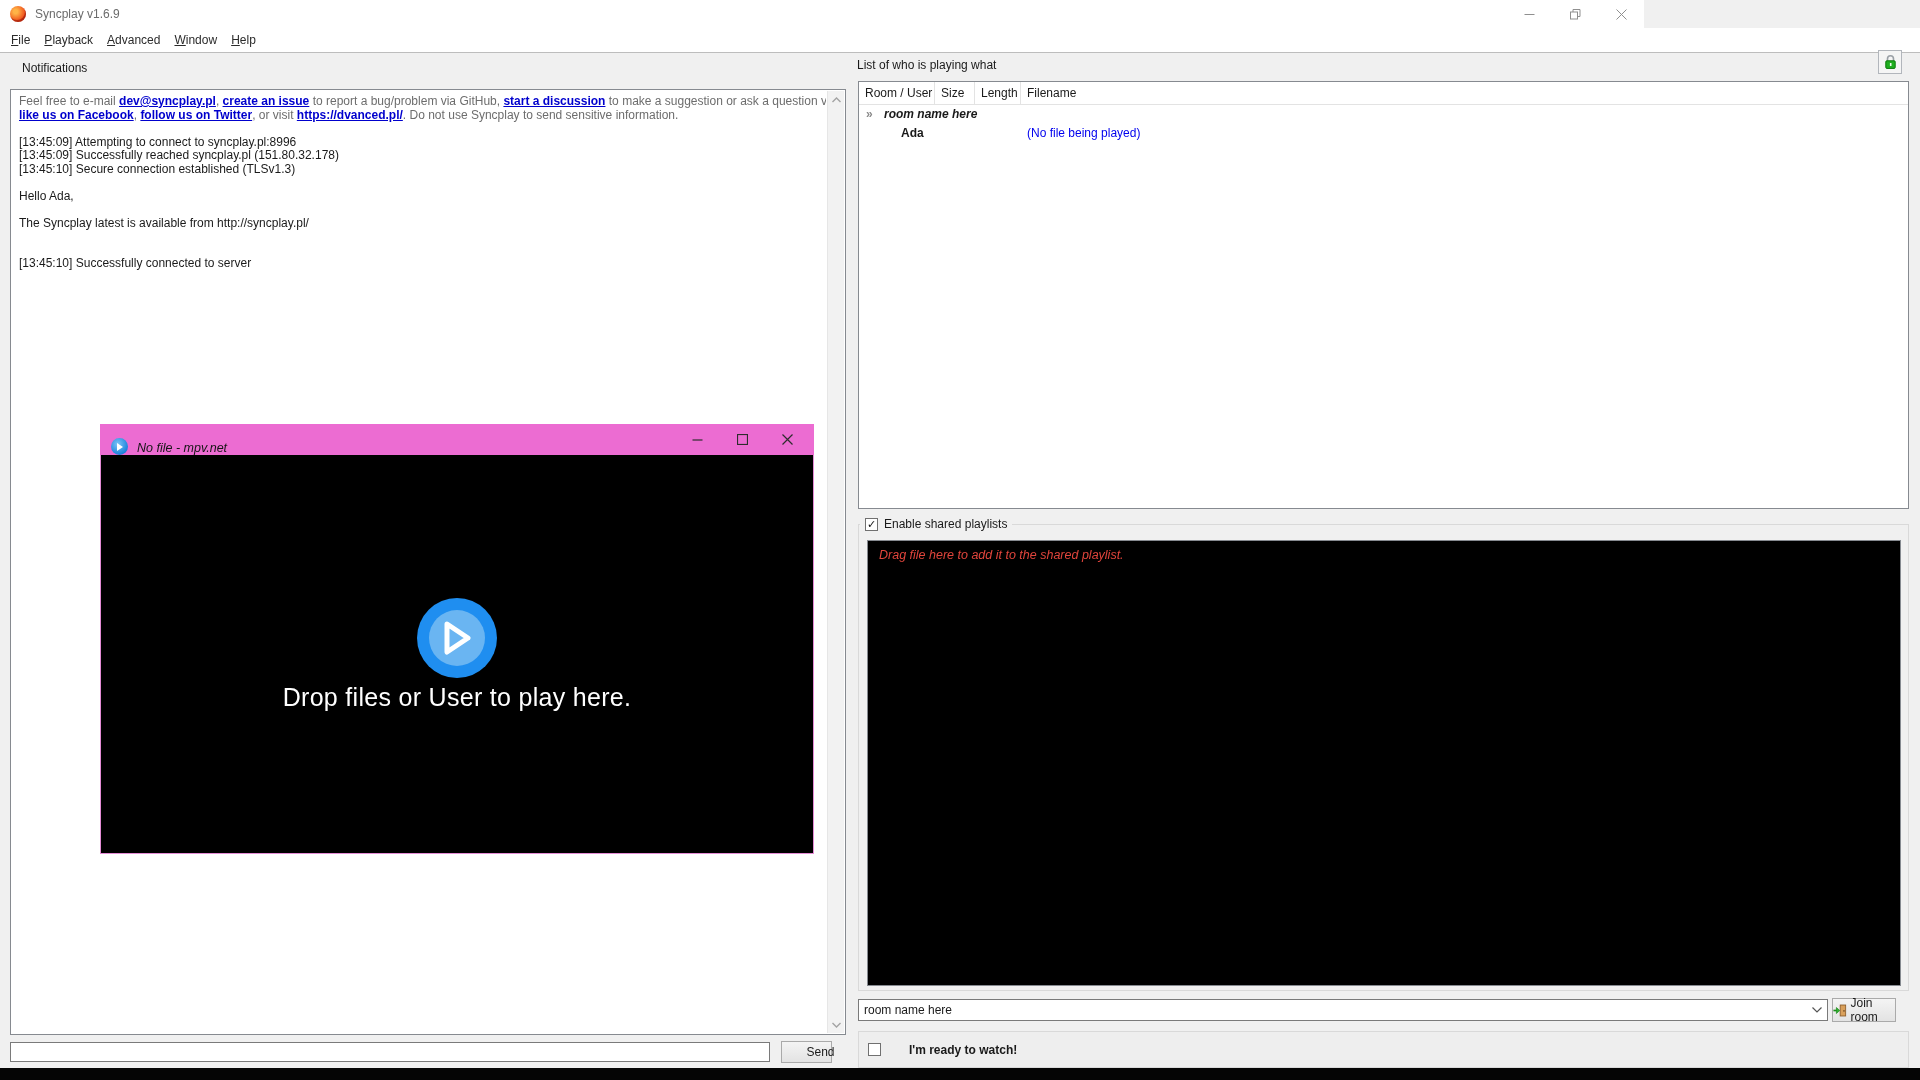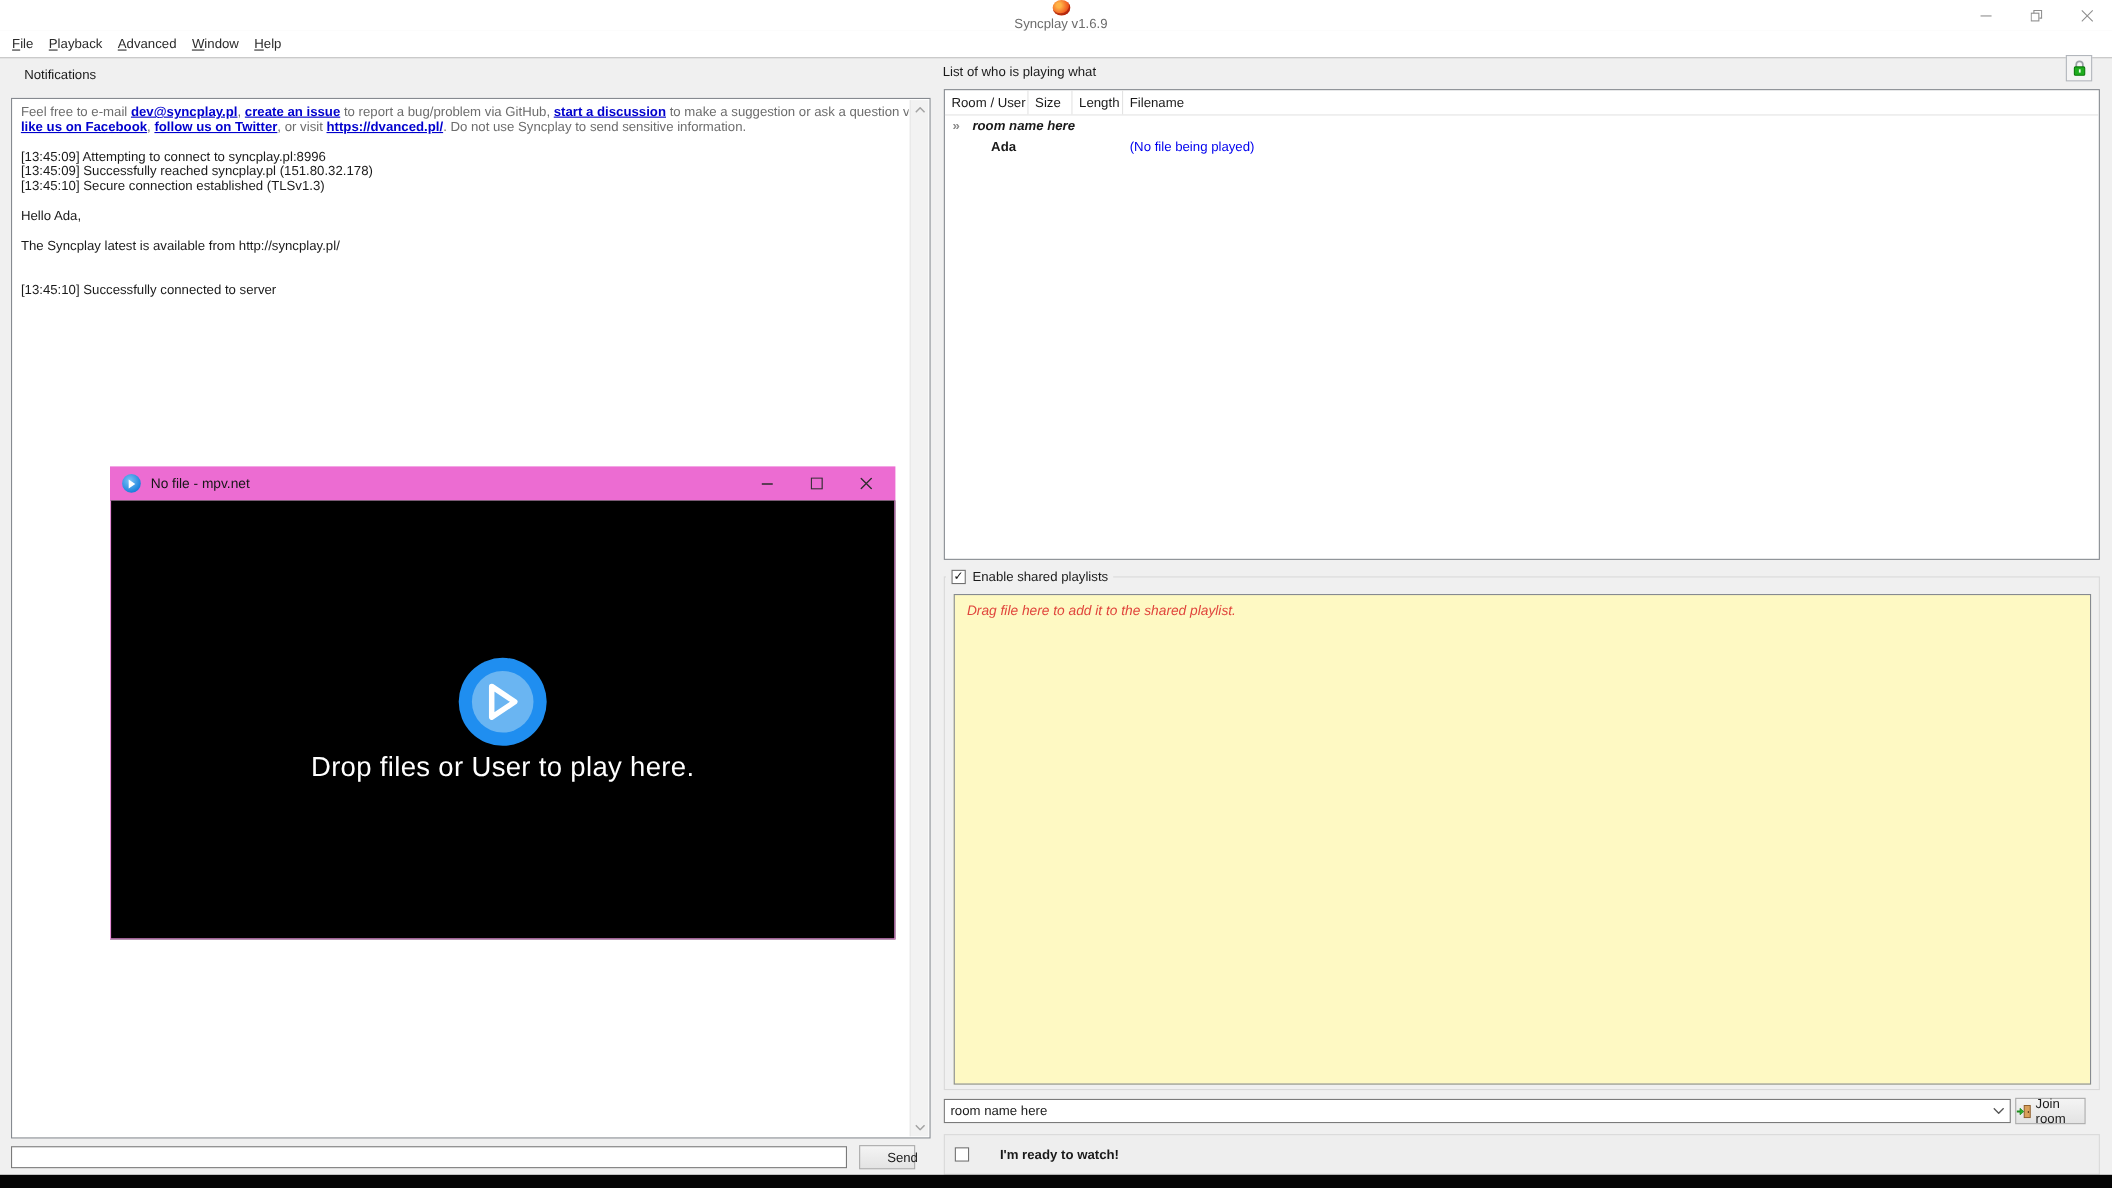--- a/index.html
+++ b/index.html
@@ -1,21 +1,21 @@
 <!DOCTYPE html>
 <html><head>
 <meta charset="utf-8">
 <style>
   * { margin:0; padding:0; box-sizing:border-box; }
   html,body { width:1920px; height:1080px; overflow:hidden; background:#f0f0f0;
               font-family:"Liberation Sans", sans-serif; font-size:12px; color:#1a1a1a; }
 
   
-  .titlebar { position:absolute; left:0; top:0; width:1920px; height:28px; background:#ffffff;
-              display:flex; align-items:center;flex-direction:column; }
+  .titlebar { position:absolute; left:0; top:0; width:1644px; height:28px; background:#ffffff;
+              display:flex; align-items:center; }
   .app-icon { width:16px; height:16px; border-radius:50%; margin-left:10px;
               background:radial-gradient(circle at 35% 35%, #ffb347 15%, #f0581f 60%, #c21807 100%);
               box-shadow:inset -1px -2px 0 rgba(120,0,0,.45); }
   .titlebar-text { margin-left:9px; color:#6b6b6b; font-size:12px; }
   .win-controls { position:absolute; right:0; top:0; height:28px; display:flex; }
   .win-btn { width:46px; height:28px; display:flex; align-items:center; justify-content:center; }
   .win-btn svg { stroke:#8f8f8f; fill:none; stroke-width:1; }
 
   .menubar { position:absolute; left:0; top:28px; width:1920px; height:25px; background:#ffffff;
              border-bottom:1px solid #bdbdbd; display:flex; align-items:center; padding-left:4px;
@@ -35,21 +35,21 @@
   .vscroll { position:absolute; top:1px; right:1px; bottom:1px; width:17px; background:#f2f2f2;
              border-left:1px solid #e6e6e6; }
   .sb-arrow { position:absolute; left:0; width:16px; height:17px; display:flex;
               align-items:center; justify-content:center; }
   .sb-arrow svg { stroke:#a3a3a3; fill:none; stroke-width:1.4; }
   .sb-up { top:0; } .sb-down { bottom:0; }
 
   
   .mpv { position:absolute; left:100px; top:424px; width:714px; height:430px; }
   .mpv-titlebar { position:absolute; left:0; top:0; right:0; height:31px; background:#ec6cd2;
-                  display:flex; align-items:center; padding-left:11px; }
+                  display:flex; align-items:flex-end; padding-left:11px;font-style:italic; }
   .mpv-icon { width:17px; height:17px; border-radius:50%;
               background:radial-gradient(circle at 40% 35%, #7cc3f7, #0f7ad8 80%);
               position:relative; }
   .mpv-icon:before { content:""; position:absolute; left:6px; top:4.5px;
                      border-left:6px solid #ffffff; border-top:4px solid transparent;
                      border-bottom:4px solid transparent; }
   .mpv-title { margin-left:9px; color:#161616; font-size:12.5px; }
   .mpv-controls { position:absolute; right:4px; top:0; height:31px; display:flex; }
   .mpv-btn { width:45px; height:31px; display:flex; align-items:center; justify-content:center; }
   .mpv-btn svg { stroke:#2d2d2d; fill:none; stroke-width:1.2; }
@@ -81,21 +81,21 @@
 
   .pl-groupbox { position:absolute; left:858px; top:524px; width:1051px; height:467px;
                  border:1px solid #d9d9d9; }
   .pl-check-row { position:absolute; left:860px; top:516px; background:#f0f0f0;
                   display:flex; align-items:center; padding:0 5px; height:16px; }
   .checkbox { width:13px; height:13px; background:#ffffff; border:1px solid #707070;
               display:flex; align-items:center; justify-content:center;
               font-size:11px; line-height:11px; color:#111; }
   .pl-check-label { margin-left:6px; }
   .playlist-box { position:absolute; left:867px; top:540px; width:1034px; height:446px;
-                  background:#fef9c3; border:1px solid #868a90; }
+                  background:#000000; border:1px solid #868a90; }
   .playlist-placeholder { position:absolute; left:11px; top:7px; font-style:italic;
                           font-size:12.5px; }
 
   .room-combo { position:absolute; left:858px; top:999px; width:970px; height:22px;
                 background:#ffffff; border:1px solid #7a7a7a; display:flex; align-items:center; }
   .room-combo-text { margin-left:5px; flex:1; }
   .combo-arrow { width:20px; display:flex; align-items:center; justify-content:center; }
   .combo-arrow svg { stroke:#555; fill:none; stroke-width:1.2; }
   .btn { background:linear-gradient(#f4f4f4,#e3e3e3); border:1px solid #aaaaaa;
          display:flex; align-items:center; justify-content:center; }

